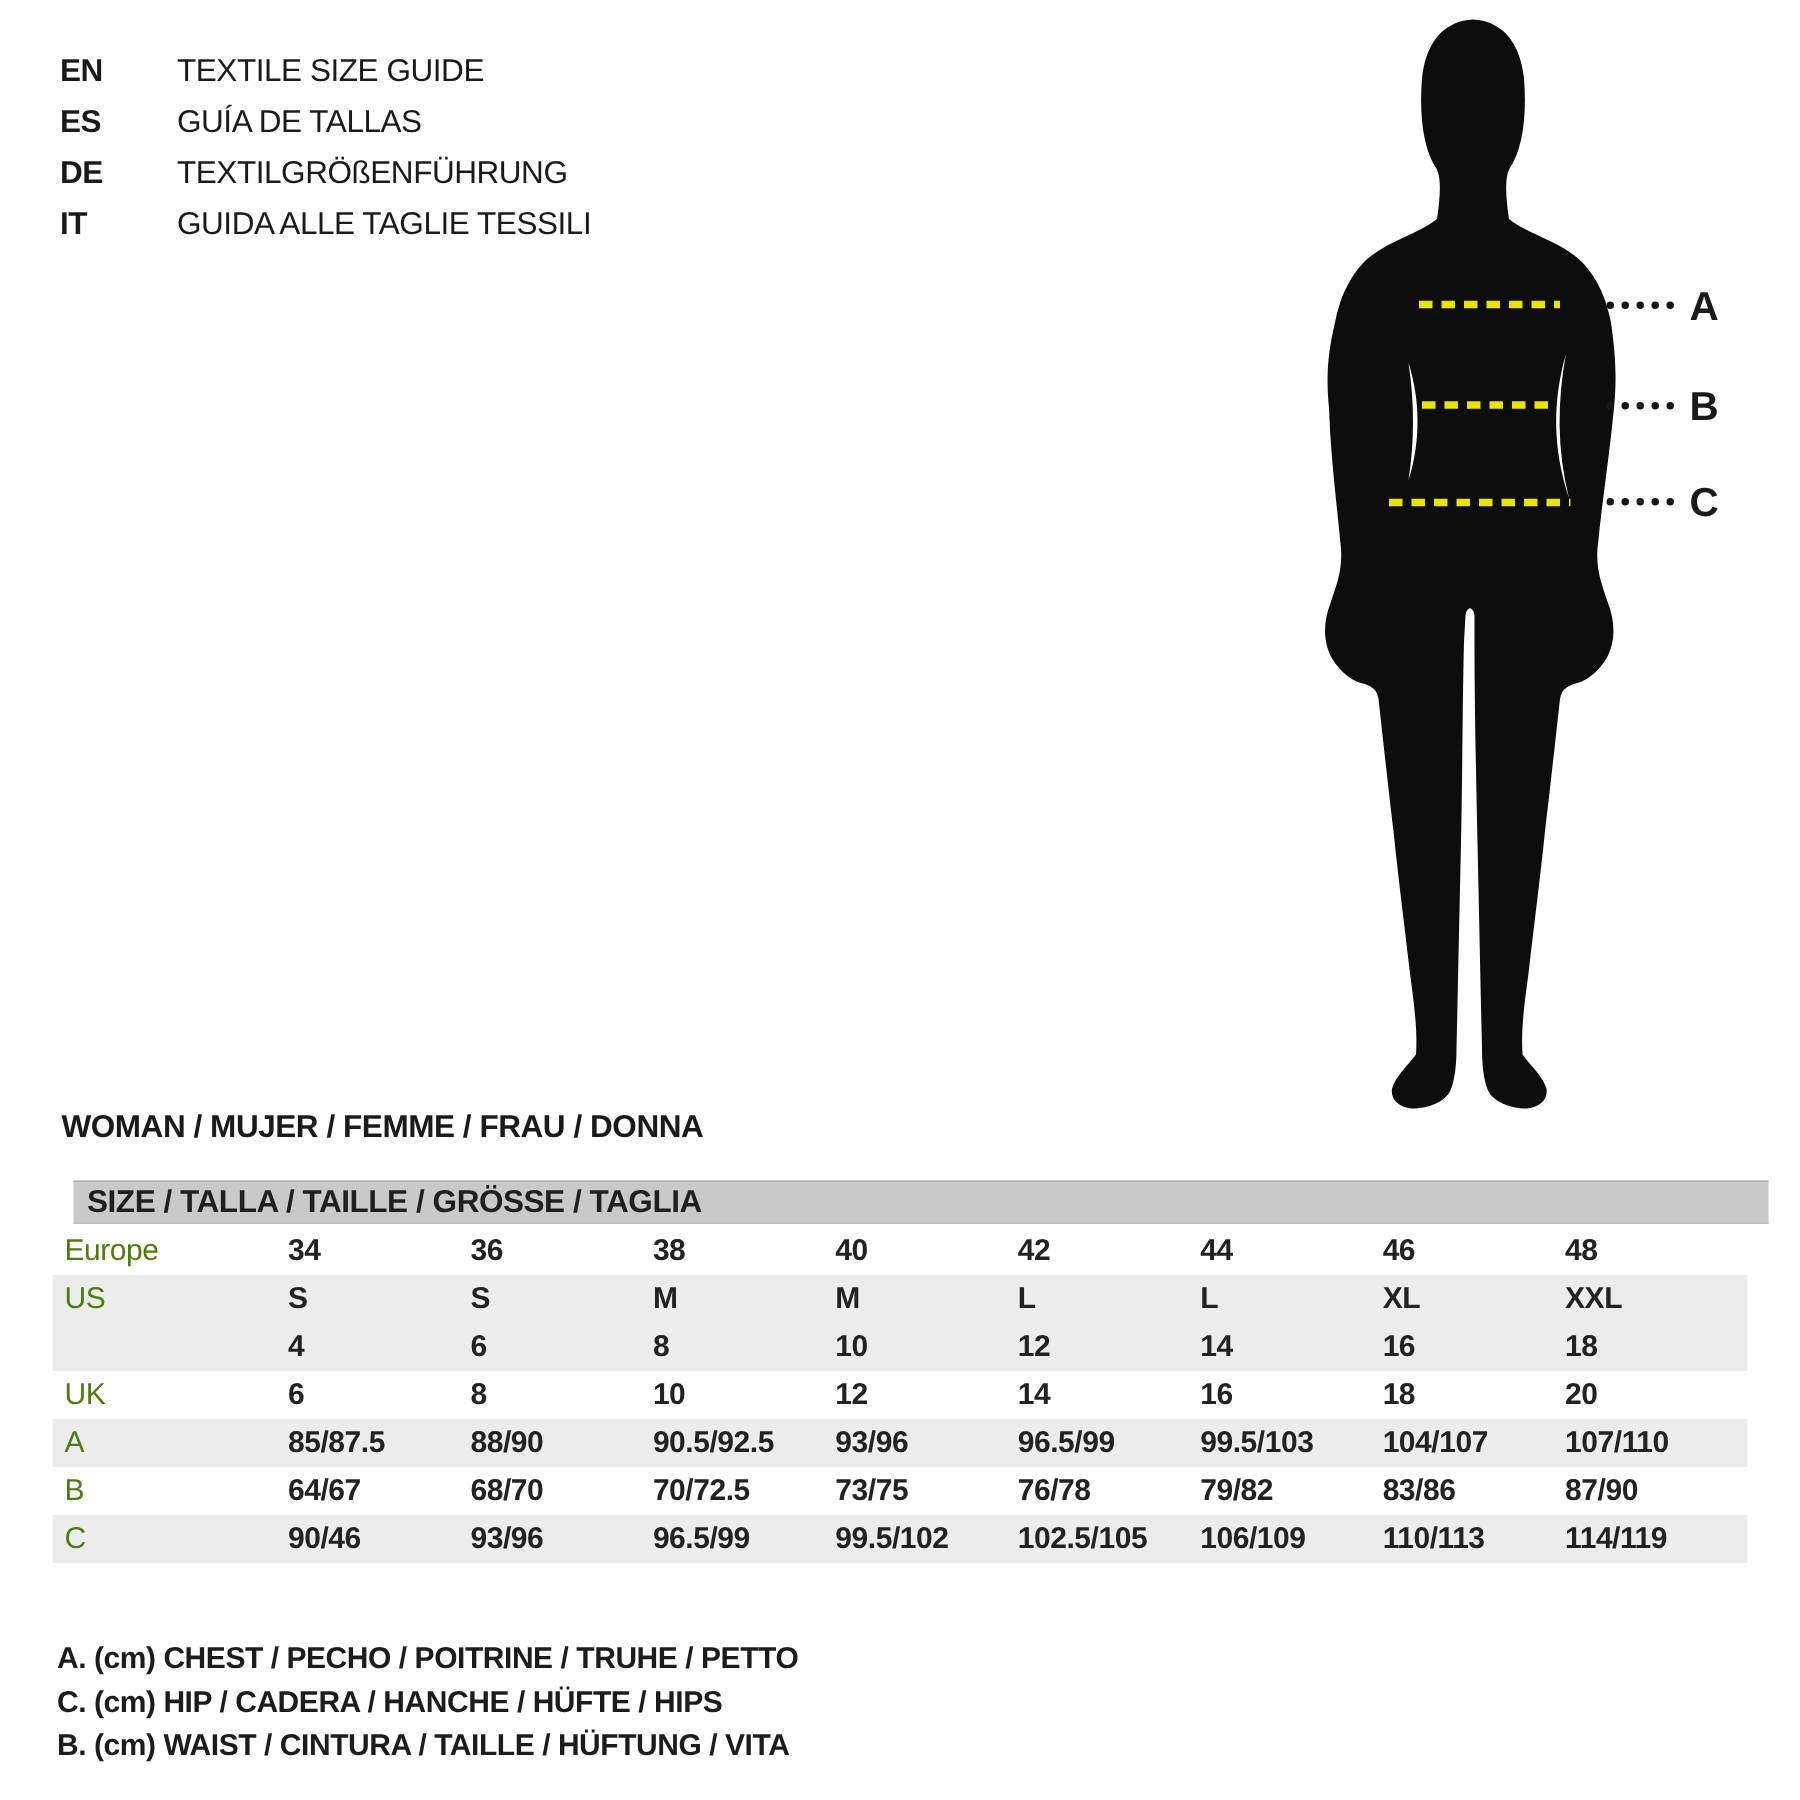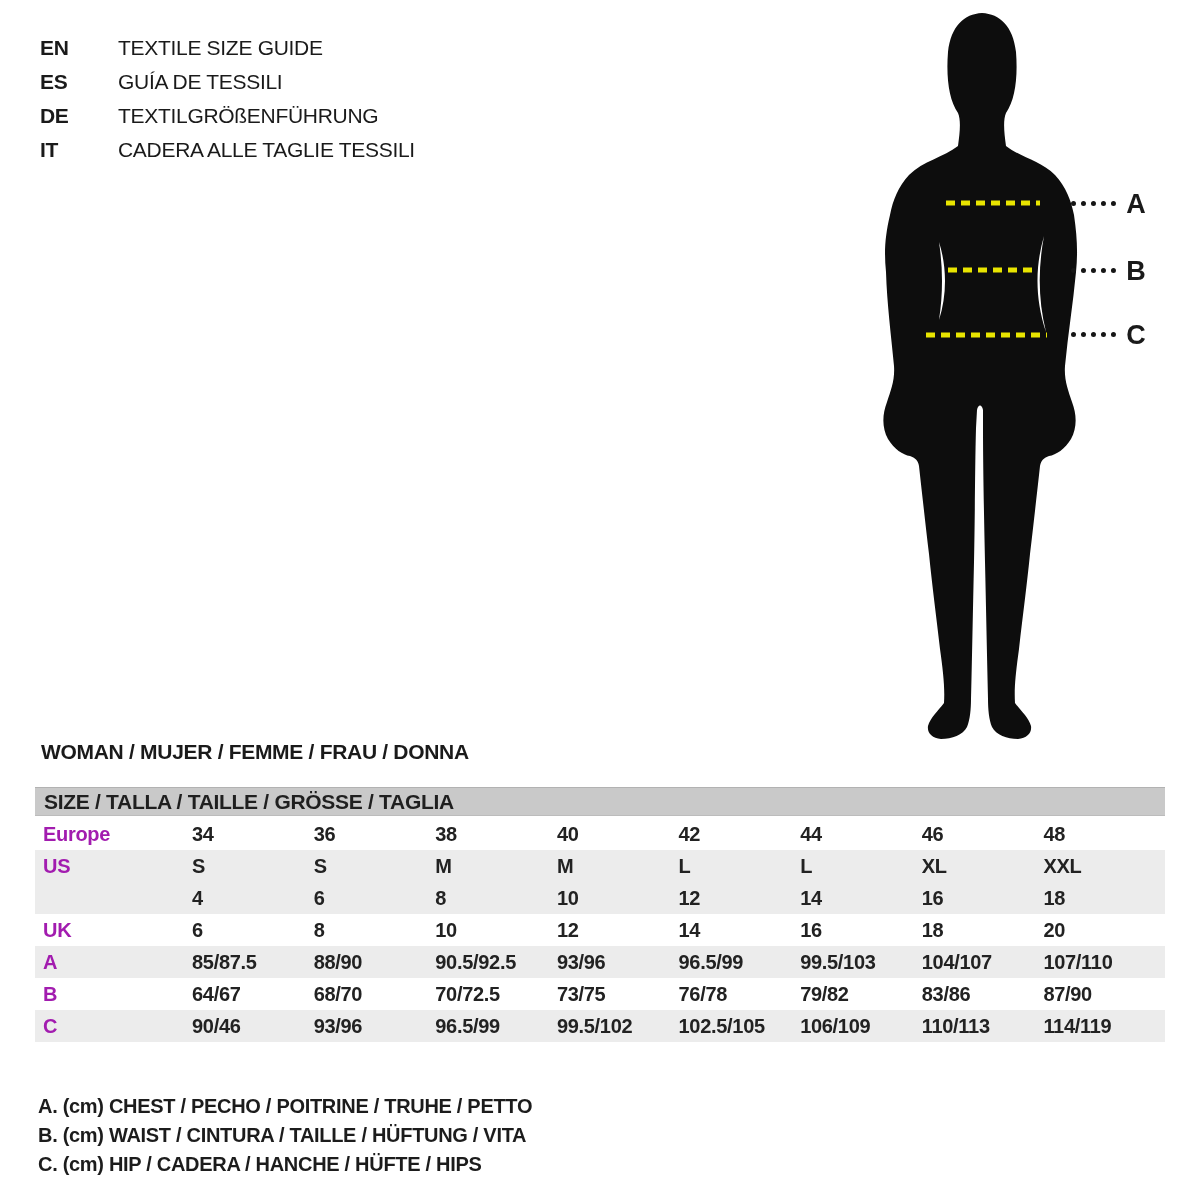--- a/index.html
+++ b/index.html
@@ -23,56 +23,56 @@
                   font-size:27px; font-weight:700; }
   .label-a { left:1122px; top:189px; }
   .label-b { left:1122px; top:256px; }
   .label-c { left:1122px; top:320px; }
 
   
   .section-title { position:absolute; left:41px; top:740px;
                    font-size:21px; font-weight:700; letter-spacing:-0.3px; }
 
   
-  .table-header { position:absolute; left:35px; top:787px; width:1130px; height:29px;
+  .table-header { position:absolute; left:49px; top:787px; width:1130px; height:29px;
                   background:#c9c9c9; border-top:1px solid #b2b2b2; border-bottom:1px solid #bcbcbc;
                   display:flex; align-items:center; padding-left:9px;
                   font-size:21px; font-weight:700; letter-spacing:-0.3px; color:#1f1f1f; }
   .size-table { position:absolute; left:35px; top:818px; width:1130px; }
   .trow { display:flex; height:32px; align-items:center; }
   .trow.shaded { background:#ececec; }
-  .tlabel { width:157px; padding-left:8px; font-size:20px; font-weight:700;
-            letter-spacing:-0.3px; color:#a21caf; }
+  .tlabel { width:157px; padding-left:8px; font-size:20px; font-weight:400;
+            letter-spacing:-0.3px; color:#4d7c0f; }
   .tcell { flex:1; font-size:20px; font-weight:700;
            letter-spacing:-0.3px; color:#222; }
 
   
   .legend { position:absolute; left:38px; top:1092px; }
   .legend-line { height:29px; font-size:20px; font-weight:700; letter-spacing:-0.3px;
                  display:flex; align-items:center; color:#1c1c1c; }
 </style>
 </head>
 <body>
 
 <div class="lang-block">
   <div class="lang-row">
     <span class="lang-code">EN</span>
     <span class="lang-title">TEXTILE SIZE GUIDE</span>
   </div>
   <div class="lang-row">
     <span class="lang-code">ES</span>
-    <span class="lang-title">GUÍA DE TESSILI</span>
+    <span class="lang-title">GUÍA DE TALLAS</span>
   </div>
   <div class="lang-row">
     <span class="lang-code">DE</span>
     <span class="lang-title">TEXTILGRÖßENFÜHRUNG</span>
   </div>
   <div class="lang-row">
     <span class="lang-code">IT</span>
-    <span class="lang-title">CADERA ALLE TAGLIE TESSILI</span>
+    <span class="lang-title">GUIDA ALLE TAGLIE TESSILI</span>
   </div>
 </div>
 
 <svg class="figure-svg" viewBox="0 0 200 735" xmlns="http://www.w3.org/2000/svg" aria-hidden="true">
   <path fill="#0d0d0d" d="
     M102,5
     C120,6 133,18 136,44
     C138,70 135,92 126,105
     C123,112 124,124 126,138
     C140,149 161,153 175,167
@@ -208,15 +208,15 @@
     <div class="tcell">99.5/102</div>
     <div class="tcell">102.5/105</div>
     <div class="tcell">106/109</div>
     <div class="tcell">110/113</div>
     <div class="tcell">114/119</div>
   </div>
 </div>
 
 <div class="legend">
   <div class="legend-line">A. (cm) CHEST / PECHO / POITRINE / TRUHE / PETTO</div>
+  <div class="legend-line">C. (cm) HIP / CADERA / HANCHE / HÜFTE / HIPS</div>
   <div class="legend-line">B. (cm) WAIST / CINTURA / TAILLE / HÜFTUNG / VITA</div>
-  <div class="legend-line">C. (cm) HIP / CADERA / HANCHE / HÜFTE / HIPS</div>
 </div>
 
 </body></html>

